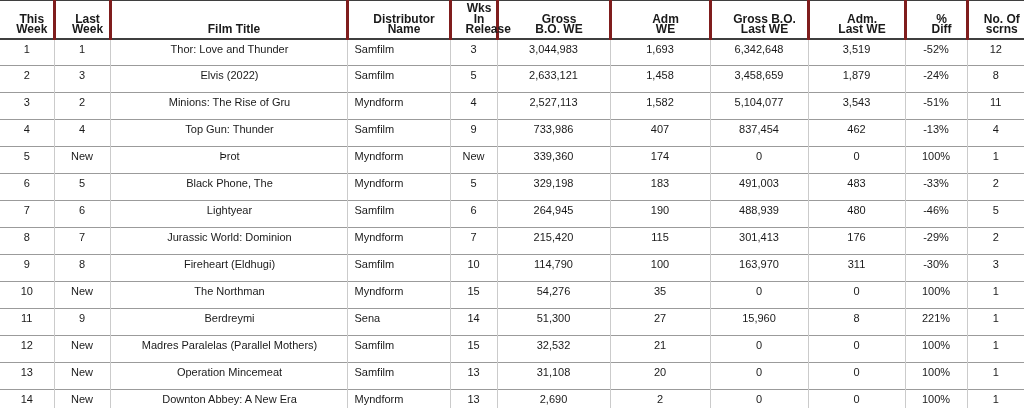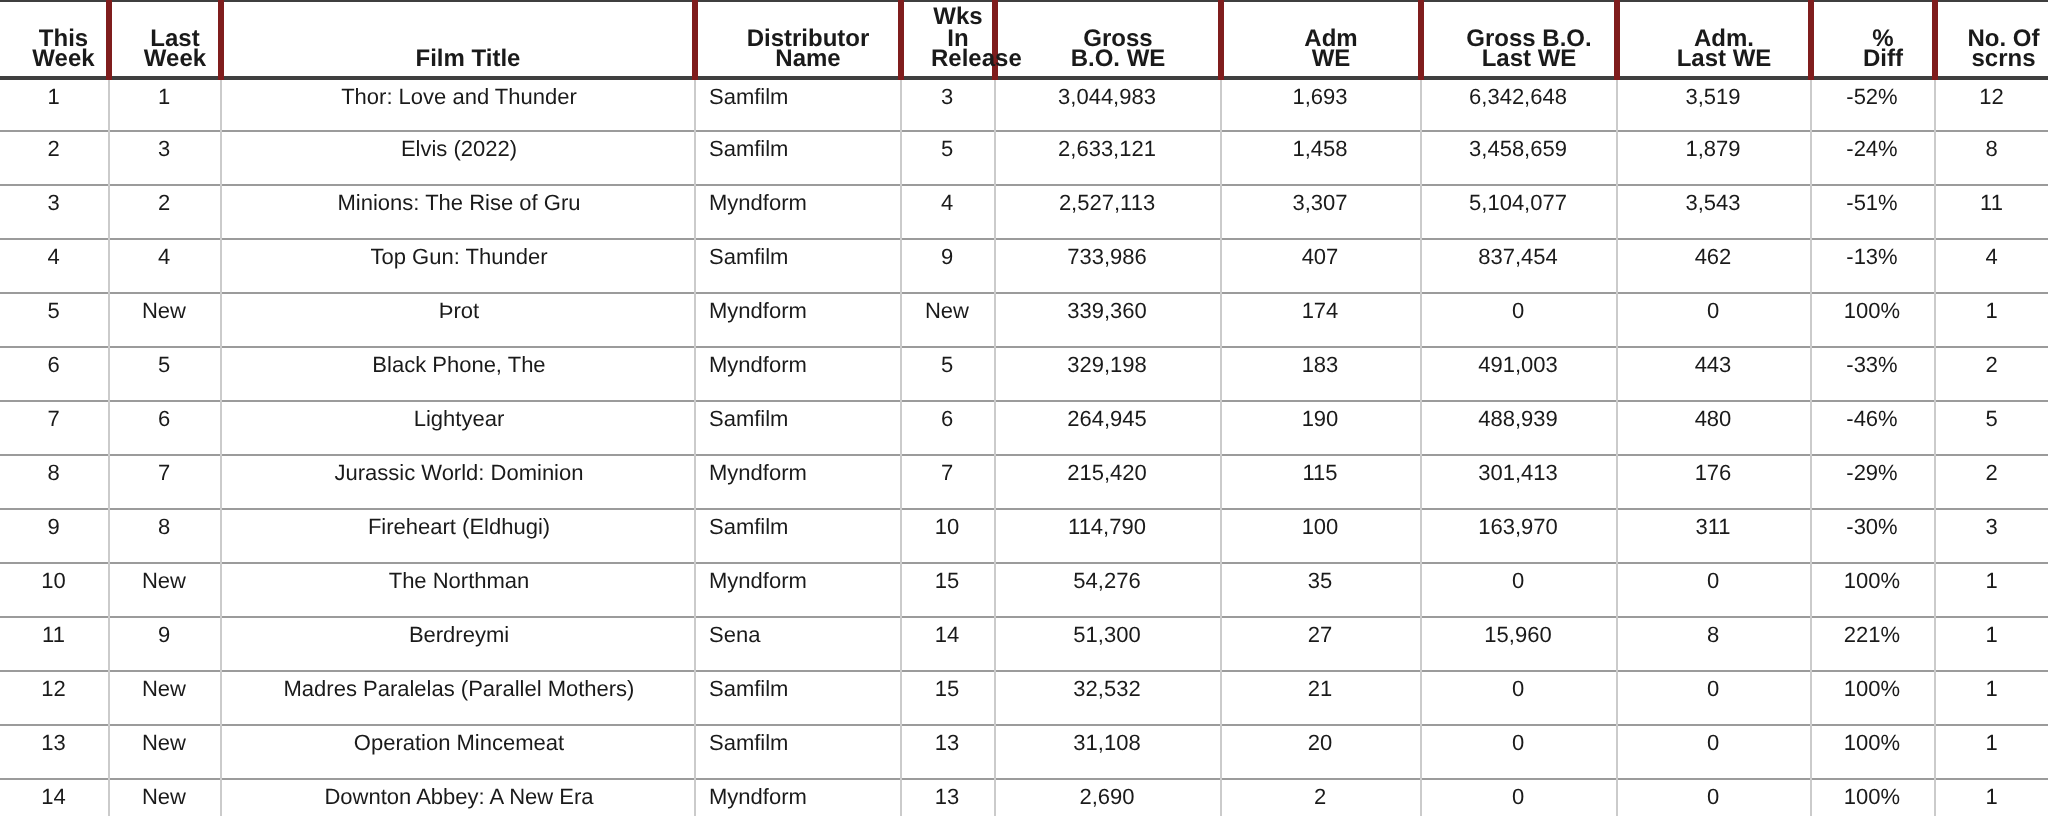--- a/index.html
+++ b/index.html
@@ -135,21 +135,21 @@
         <td class="al-c col-pct_diff">-24%</td>
         <td class="al-c col-no_of_scrns">8</td>
       </tr>
       <tr>
         <td class="al-c col-this_week">3</td>
         <td class="al-c col-last_week">2</td>
         <td class="al-l col-film_title">Minions: The Rise of Gru</td>
         <td class="al-l col-distributor">Myndform</td>
         <td class="al-c col-wks_in_release">4</td>
         <td class="al-r col-gross_bo_we">2,527,113</td>
-        <td class="al-r col-adm_we">3,307</td>
+        <td class="al-r col-adm_we">1,582</td>
         <td class="al-r col-gross_bo_last_we">5,104,077</td>
         <td class="al-r col-adm_last_we">3,543</td>
         <td class="al-c col-pct_diff">-51%</td>
         <td class="al-c col-no_of_scrns">11</td>
       </tr>
       <tr>
         <td class="al-c col-this_week">4</td>
         <td class="al-c col-last_week">4</td>
         <td class="al-l col-film_title">Top Gun: Thunder</td>
         <td class="al-l col-distributor">Samfilm</td>
@@ -176,21 +176,21 @@
       </tr>
       <tr>
         <td class="al-c col-this_week">6</td>
         <td class="al-c col-last_week">5</td>
         <td class="al-l col-film_title">Black Phone, The</td>
         <td class="al-l col-distributor">Myndform</td>
         <td class="al-c col-wks_in_release">5</td>
         <td class="al-r col-gross_bo_we">329,198</td>
         <td class="al-r col-adm_we">183</td>
         <td class="al-r col-gross_bo_last_we">491,003</td>
-        <td class="al-r col-adm_last_we">443</td>
+        <td class="al-r col-adm_last_we">483</td>
         <td class="al-c col-pct_diff">-33%</td>
         <td class="al-c col-no_of_scrns">2</td>
       </tr>
       <tr>
         <td class="al-c col-this_week">7</td>
         <td class="al-c col-last_week">6</td>
         <td class="al-l col-film_title">Lightyear</td>
         <td class="al-l col-distributor">Samfilm</td>
         <td class="al-c col-wks_in_release">6</td>
         <td class="al-r col-gross_bo_we">264,945</td>

